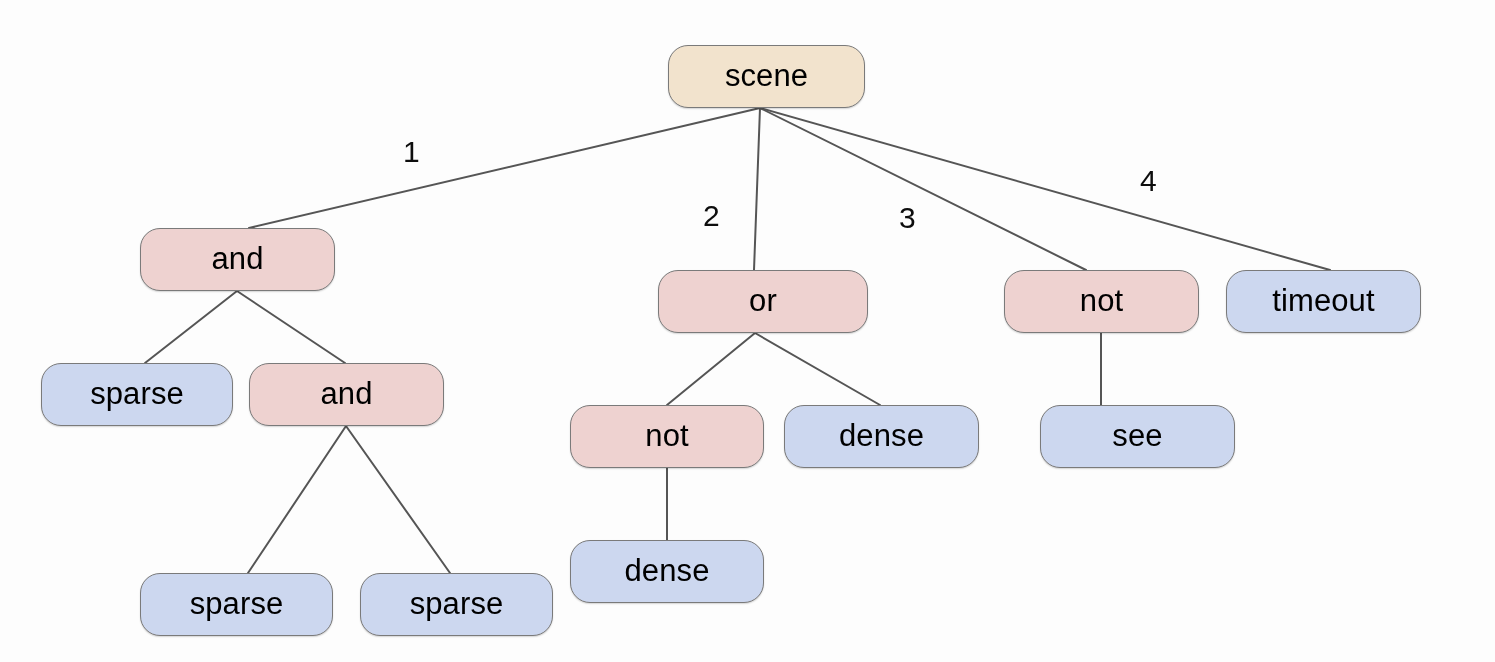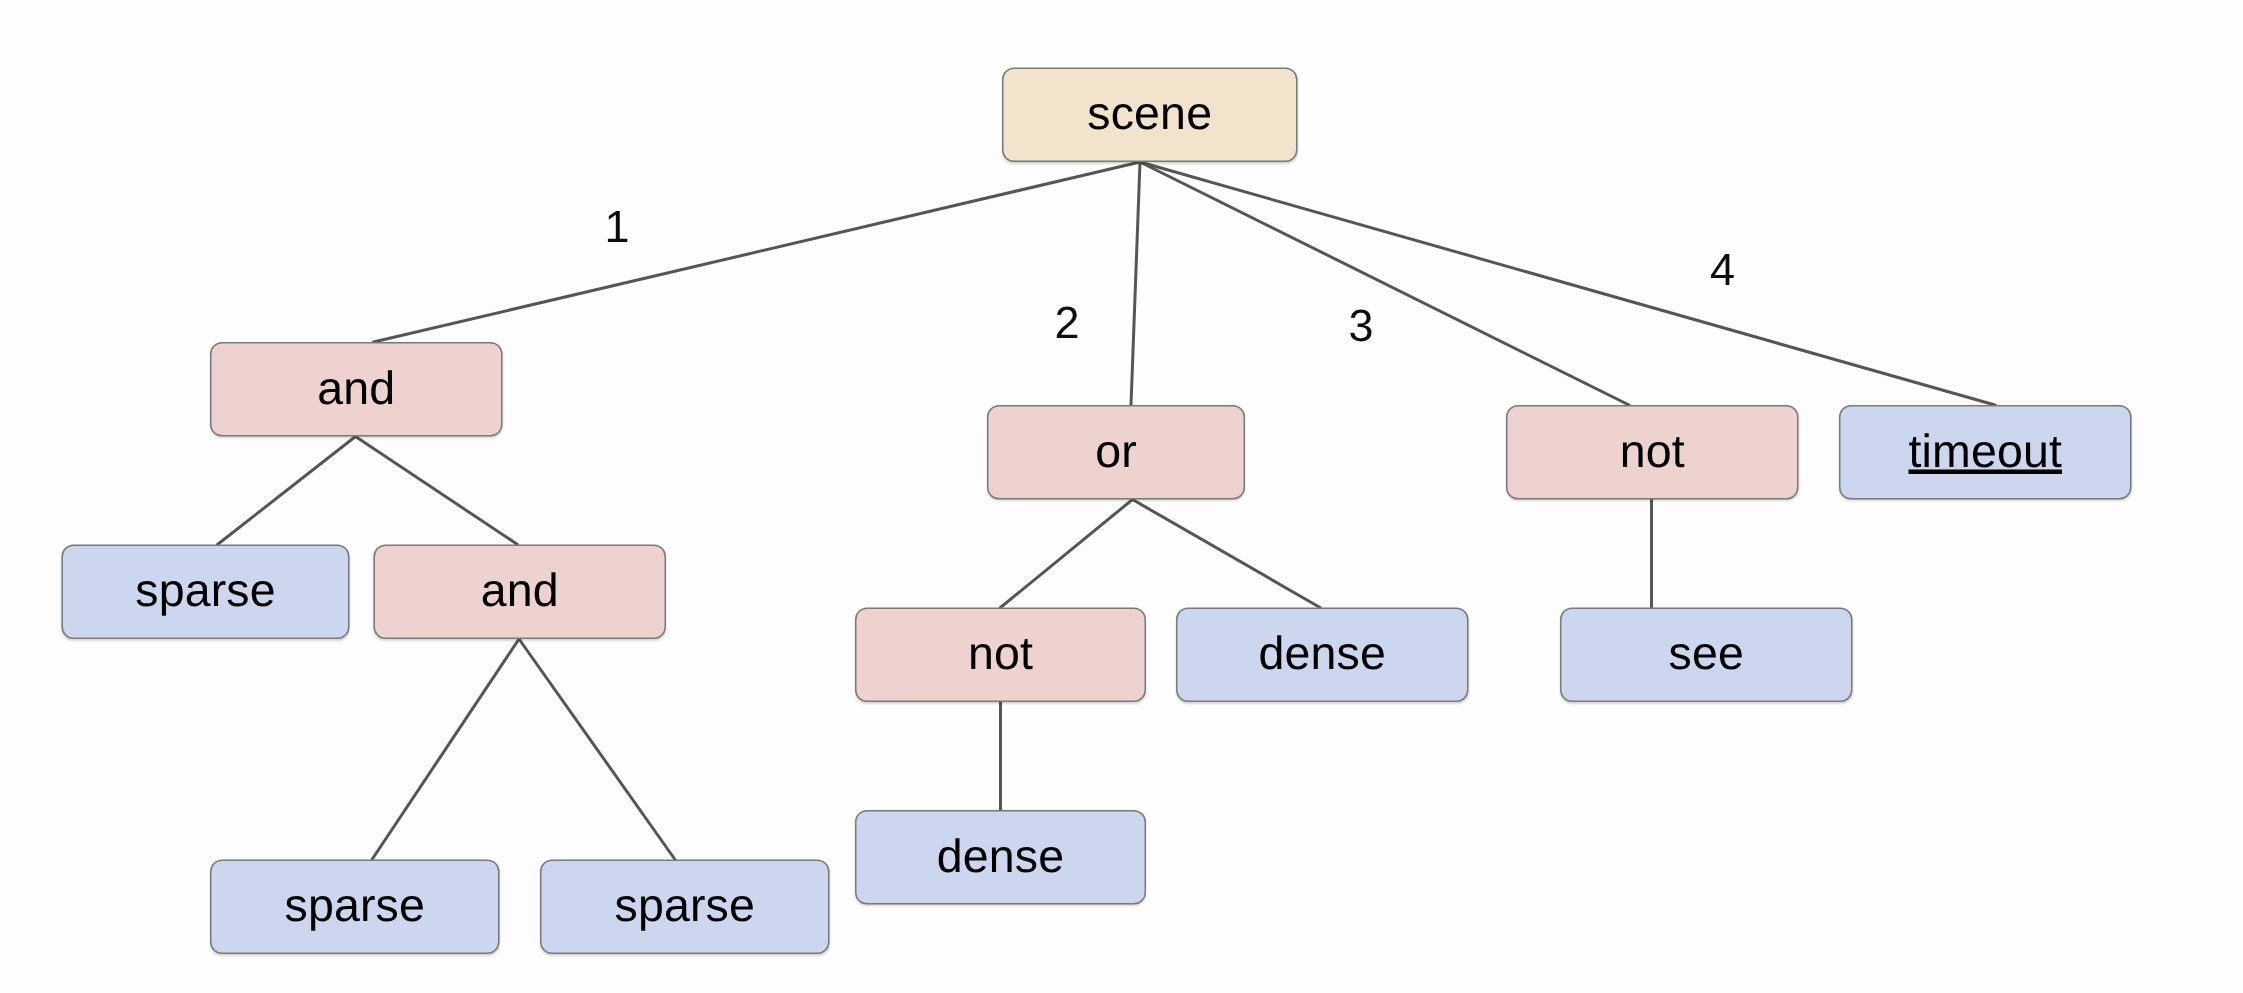--- a/index.html
+++ b/index.html
@@ -23,21 +23,21 @@
     left: 0;
     top: 0;
     width: 1495px;
     height: 662px;
     pointer-events: none;
   }
   .node {
     position: absolute;
     box-sizing: border-box;
     border: 1.6px solid #7a7a7a;
-    border-radius: 8px;
+    border-radius: 20px;
     display: flex;
     align-items: center;
     justify-content: center;
     color: #000000;
     font-size: 31px;
     line-height: 1;
     letter-spacing: 0.1px;
     white-space: nowrap;
     box-shadow: 0 1px 1.5px rgba(0,0,0,0.16);
   }
@@ -73,27 +73,27 @@
       <line x1="1101" y1="333" x2="1101" y2="405" stroke="#555555" stroke-width="2" stroke-linecap="round"></line>
     </svg>
 
   <div id="node-layer">
       <div class="node" style="left: 668px; top: 45px; width: 197px; height: 63px; background: rgb(242, 227, 205);">
         <span class="node-label">scene</span>
       </div>
       <div class="node" style="left: 140px; top: 228px; width: 195px; height: 63px; background: rgb(238, 210, 208);">
         <span class="node-label">and</span>
       </div>
-      <div class="node" style="left: 658px; top: 270px; width: 172px; height: 63px; background: rgb(238, 210, 208);">
+      <div class="node" style="left: 658px; top: 270px; width: 210px; height: 63px; background: rgb(238, 210, 208);">
         <span class="node-label">or</span>
       </div>
       <div class="node" style="left: 1004px; top: 270px; width: 195px; height: 63px; background: rgb(238, 210, 208);">
         <span class="node-label">not</span>
       </div>
-      <div class="node" style="left: 1226px; top: 270px; width: 195px; height: 63px; background: rgb(204, 215, 239); text-decoration: underline;">
+      <div class="node" style="left: 1226px; top: 270px; width: 195px; height: 63px; background: rgb(204, 215, 239);">
         <span class="node-label">timeout</span>
       </div>
       <div class="node" style="left: 41px; top: 363px; width: 192px; height: 63px; background: rgb(204, 215, 239);">
         <span class="node-label">sparse</span>
       </div>
       <div class="node" style="left: 249px; top: 363px; width: 195px; height: 63px; background: rgb(238, 210, 208);">
         <span class="node-label">and</span>
       </div>
       <div class="node" style="left: 570px; top: 405px; width: 194px; height: 63px; background: rgb(238, 210, 208);">
         <span class="node-label">not</span>

